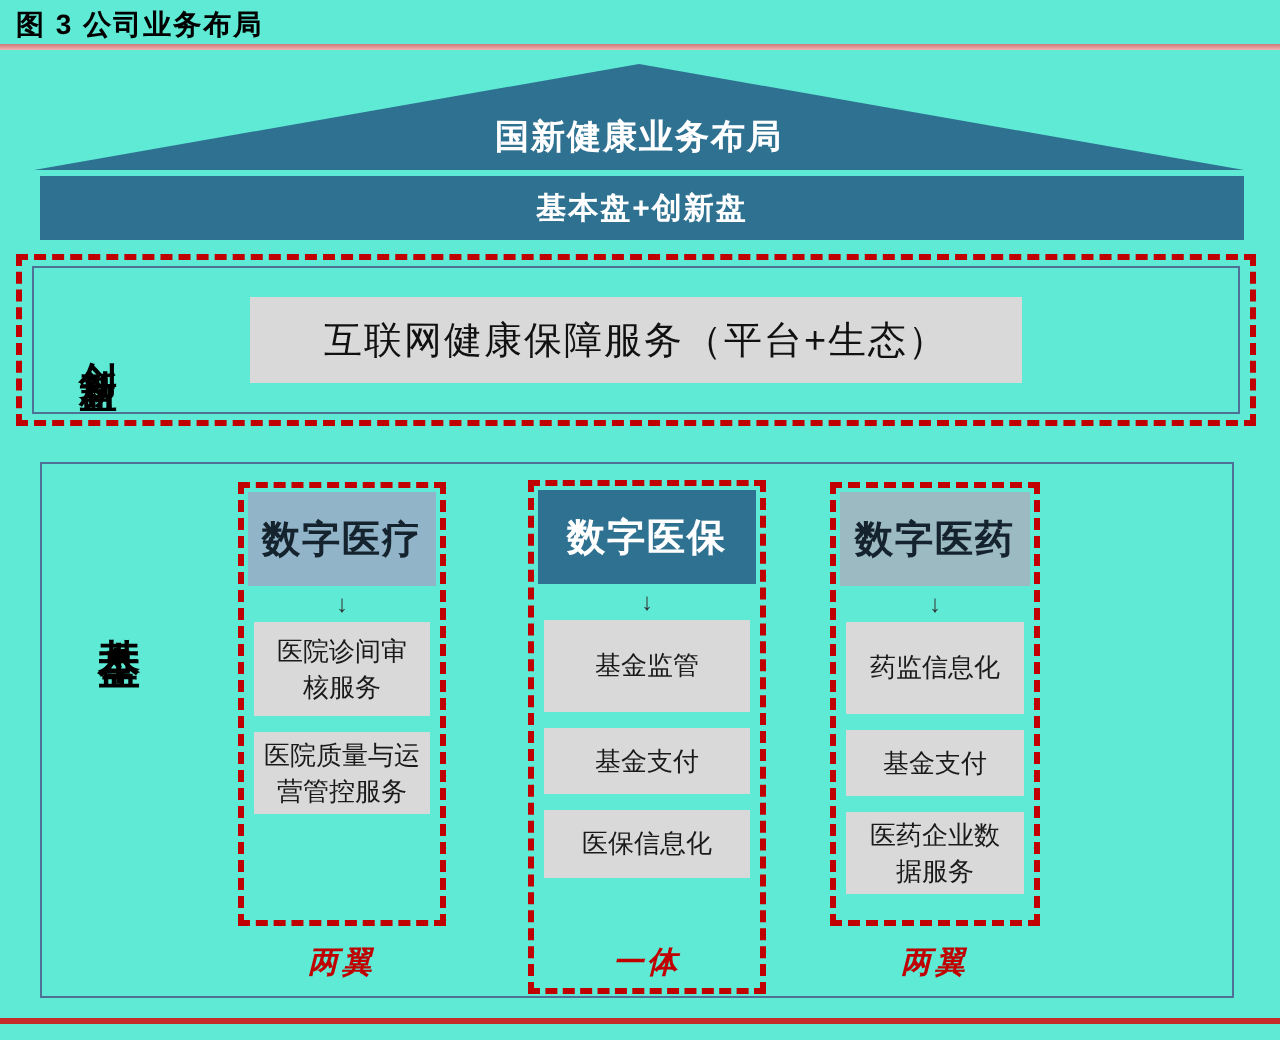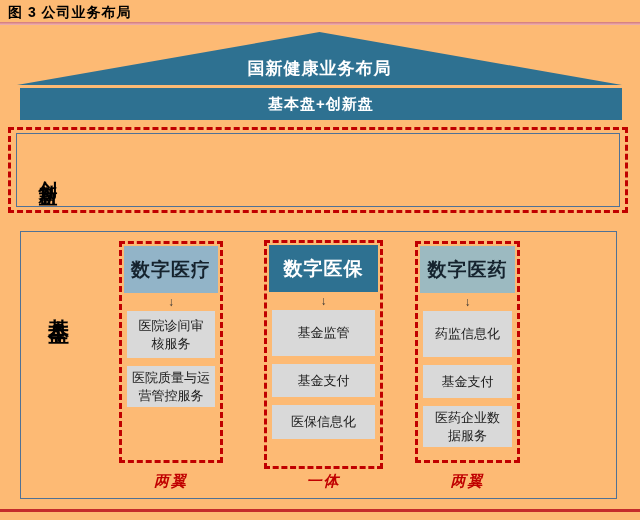--- a/index.html
+++ b/index.html
@@ -3,21 +3,21 @@
 <meta charset="utf-8">
 <style>
   :root{
     --teal:#2E7191; --light_blue:#92B4C8; --light_teal:#9CBAC1;
     --gray_box:#D9D9D9; --red:#C00000; --border_blue:#4F7195;
     --bottom_line:#C42B2B;
   }
   *{margin:0;padding:0;box-sizing:border-box;}
   html,body{background:#fff;}
   body{font-family:"Liberation Sans","DejaVu Sans",sans-serif;}
-  .stage{position:relative;width:640px;height:520px;background:#fdba74;overflow:hidden;}
+  .stage{position:relative;width:640px;height:520px;background:#5eead4;overflow:hidden;}
 
   .fig-title{position:absolute;left:8px;top:4px;font-size:14px;font-weight:bold;color:#000;letter-spacing:1px;}
   .title-divider{position:absolute;left:0;top:22px;width:640px;height:3px;
     background:linear-gradient(#d27878,#f0b4b4);}
 
   .roof{position:absolute;left:17px;top:32px;width:605px;height:53px;background:var(--teal);
     -webkit-clip-path:polygon(50% 0%,100% 100%,0% 100%);clip-path:polygon(50% 0%,100% 100%,0% 100%);}
   .roof-label{position:absolute;left:0;bottom:5px;width:100%;text-align:center;
     color:#fff;font-size:17px;font-weight:bold;letter-spacing:1px;}
 
@@ -31,21 +31,21 @@
     font-size:19px;line-height:1;letter-spacing:3px;}
   .service-box{position:absolute;left:50%;top:50%;transform:translate(-50%,-50%);
     width:386px;height:43px;background:var(--gray_box);display:flex;align-items:center;justify-content:center;
     font-size:19px;color:#111;letter-spacing:1px;}
 
   .base{position:absolute;left:20px;top:231px;width:597px;height:268px;border:1.5px solid var(--border_blue);}
   .base-side{position:absolute;left:26px;top:70px;font-size:21px;line-height:1.12;letter-spacing:2px;}
 
   .col{position:absolute;border:3px dashed var(--red);}
   .col1{left:98px;top:9px;width:104px;height:222px;}
-  .col2{left:243px;top:8px;width:119px;height:229px;}
+  .col2{left:243px;top:8px;width:119px;height:257px;}
   .col3{left:394px;top:9px;width:105px;height:222px;}
   .col-header{margin:2px 2px 0 2px;height:47px;display:flex;align-items:center;justify-content:center;
     font-size:19px;font-weight:bold;letter-spacing:1px;}
   .hdr-light{background:var(--light_blue);color:#15232E;}
   .hdr-dark{background:var(--teal);color:#fff;}
   .hdr-lightteal{background:var(--light_teal);color:#15232E;}
   .arrow{height:18px;display:flex;align-items:center;justify-content:center;font-size:12px;color:#333;}
   .items{padding:0 5px;}
   .item{background:var(--gray_box);color:#1a1a1a;font-size:13px;line-height:1.35;text-align:center;
     white-space:pre-line;display:flex;align-items:center;justify-content:center;margin-bottom:8px;}
@@ -77,20 +77,23 @@
     <div class="roof-label">国新健康业务布局</div>
   </div>
 
   <div class="bar">
     <span>基本盘+创新盘</span>
   </div>
 
   <div class="innovation">
     <div class="innovation-inner">
       <div class="v-label innovation-side">创新盘</div>
+      <div class="service-box">
+        <span>互联网健康保障服务（平台+生态）</span>
+      </div>
     </div>
   </div>
 
   <div class="base">
     <div class="v-label base-side">基本盘</div>
 
     <div class="col col1">
       <div class="col-header hdr-light">数字医疗</div>
       <div class="arrow">↓</div>
       <div class="items">

